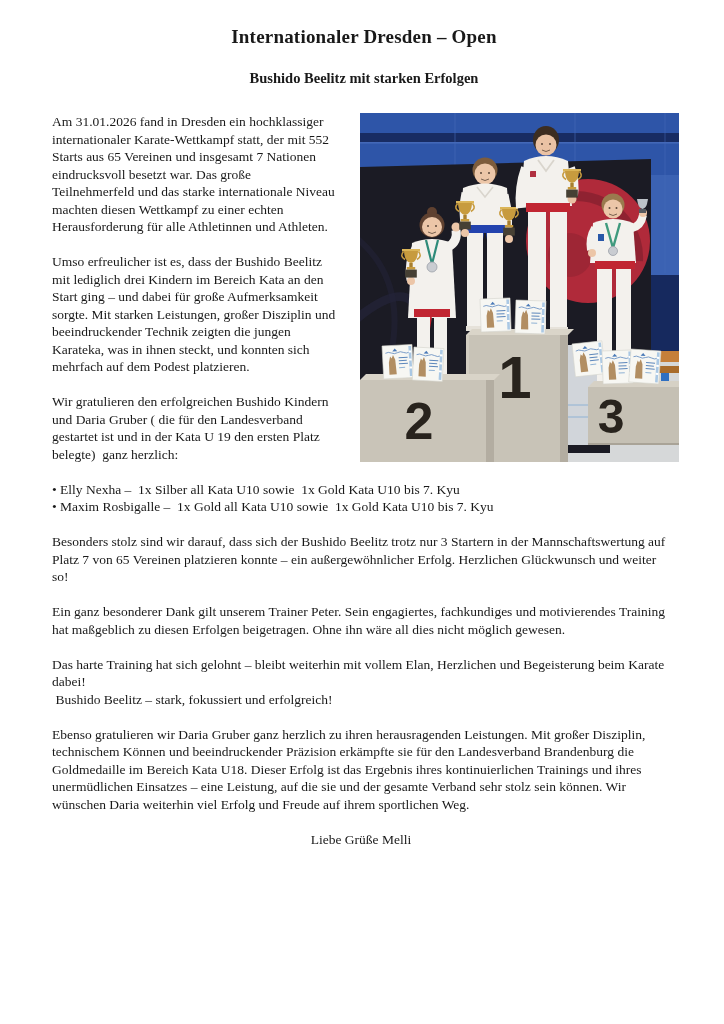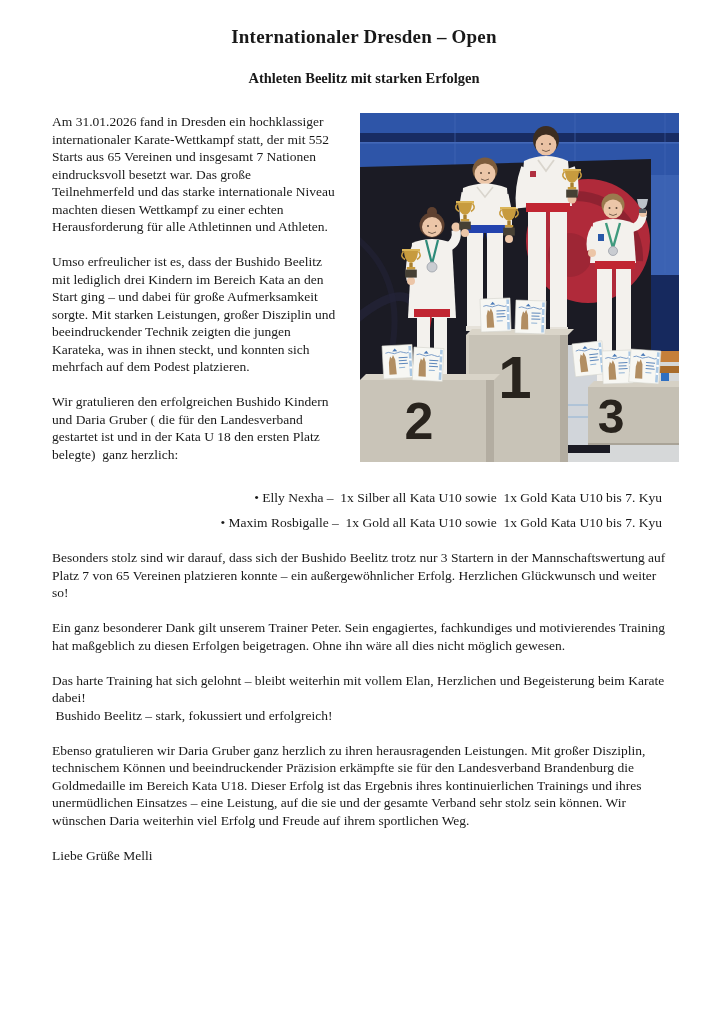--- a/index.html
+++ b/index.html
@@ -11,40 +11,40 @@
   .page { box-sizing:border-box; width:724px; height:875px; padding:26px 32px 0 52px; }
   header { width:624px; }
   h1 { font-size:19px; font-weight:bold; text-align:center; margin:0 0 22px 0; letter-spacing:0.2px; }
   h2 { font-size:14.5px; font-weight:bold; text-align:center; margin:0 0 26px 0; }
   p  { margin:0 0 17.5px 0; font-size:13.5px; line-height:17.5px; white-space:pre-wrap; }
   .top { display:flex; align-items:flex-start; }
   .text-col { flex:0 0 308px; width:308px; padding-right:24px; box-sizing:border-box; }
   .photo-frame { flex:0 0 319px; width:319px; height:349px; }
   .photo-frame svg { display:block; width:319px; height:349px; }
   .full { width:618px; }
-  .results p { margin:8px;text-align:right; }
+  .results p { margin:0; }
   .results { margin:0 0 17.5px 0; }
-  .closing { margin-top:17.5px; }
+  .closing { margin-top:17.5px;text-align:center; }
 </style>
 </head>
 <body>
 
 <div class="page">
 
   <header>
     <h1>Internationaler Dresden – Open</h1>
-    <h2>Athleten Beelitz mit starken Erfolgen</h2>
+    <h2>Bushido Beelitz mit starken Erfolgen</h2>
   </header>
 
   <div class="top">
     <div class="text-col">
       <p>Am 31.01.2026 fand in Dresden ein hochklassiger internationaler Karate-Wettkampf statt, der mit 552 Starts aus 65 Vereinen und insgesamt 7 Nationen eindrucksvoll besetzt war. Das große Teilnehmerfeld und das starke internationale Niveau machten diesen Wettkampf zu einer echten Herausforderung für alle Athletinnen und Athleten.</p>
       <p>Umso erfreulicher ist es, dass der Bushido Beelitz mit lediglich drei Kindern im Bereich Kata an den Start ging – und dabei für große Aufmerksamkeit sorgte. Mit starken Leistungen, großer Disziplin und beeindruckender Technik zeigten die jungen Karateka, was in ihnen steckt, und konnten sich mehrfach auf dem Podest platzieren.</p>
       <p>Wir gratulieren den erfolgreichen Bushido Kindern und Daria Gruber ( die für den Landesverband
-gestartet ist und in der Kata U 18 den ersten Platz belegte)  ganz herzlich:</p>
+gestartet ist und in der Kata U 19 den ersten Platz belegte)  ganz herzlich:</p>
     </div>
 
     <div class="photo-frame">
       <svg viewBox="0 0 319 349" xmlns="http://www.w3.org/2000/svg" role="img">
         <defs>
           <g id="trophy">
             <rect x="0" y="0" width="18" height="2.4" fill="#dbb558"></rect>
             <path d="M2,2 h14 c-0.3,7 -2.5,11 -7,12 c-4.5,-1 -6.7,-5 -7,-12 z" fill="#c79b3e"></path>
             <path d="M1.5,2.5 q-4,5 1.5,8" stroke="#c79b3e" stroke-width="1.5" fill="none"></path>
             <path d="M16.5,2.5 q4,5 -1.5,8" stroke="#c79b3e" stroke-width="1.5" fill="none"></path>

